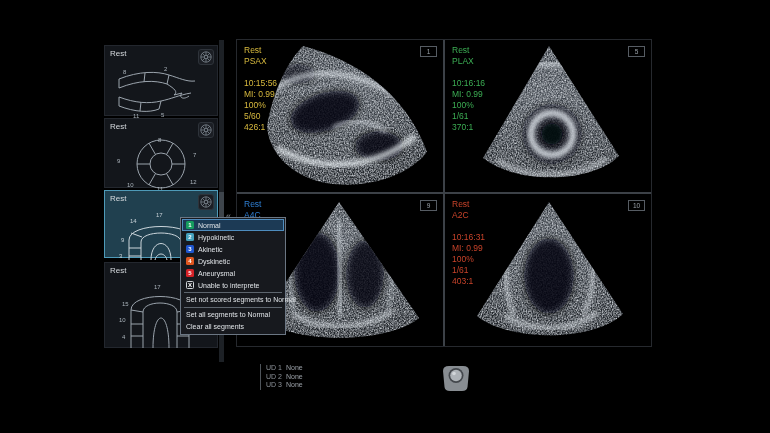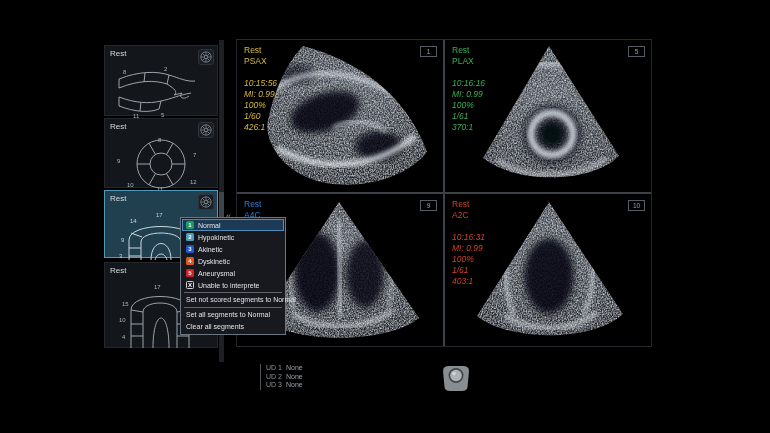--- a/index.html
+++ b/index.html
@@ -21,21 +21,21 @@
   .scroll-thumb{position:absolute;left:0;top:152px;width:5px;height:50px;background:#3e454c;}
   .collapse{position:absolute;left:226px;top:211px;font-size:9px;color:#848b93;line-height:10px;}
 
   
   .quads{position:absolute;left:237px;top:40px;width:414px;height:306px;background:#3c4147;
          display:grid;grid-template-columns:206px 206px;grid-template-rows:152px 152px;gap:2px;
          outline:1px solid #26292e;}
   .quad{position:relative;background:#000;overflow:hidden;}
   .quad .us{position:absolute;inset:0;width:100%;height:100%;}
   .overlay{position:absolute;top:5px;left:7px;font-size:8.5px;line-height:11px;z-index:2;}
-  .overlay .info{margin-top:11px;font-style:italic;}
+  .overlay .info{margin-top:11px;}
   .idx{position:absolute;top:6px;right:6px;width:15px;height:9px;border:1px solid #565c63;color:#9aa1a8;
        font-size:6.5px;line-height:9px;text-align:center;z-index:2;background:rgba(0,0,0,.45);}
 
   
   .menu{position:absolute;left:180px;top:217px;width:106px;background:#17191e;border:1px solid #6b7683;
         z-index:10;padding:1px;box-sizing:border-box;}
   .menu-item{display:flex;align-items:center;height:12px;padding:0 3px;gap:4px;font-size:7px;color:#dfe3e7;
              border:1px solid transparent;box-sizing:border-box;}
   .menu-item.highlighted{background:#1c3a55;border-color:#4e8cbe;}
   .badge{width:8px;height:8px;border-radius:1.5px;color:#fff;font-size:6px;font-weight:bold;
@@ -257,21 +257,21 @@
         <path d="M96,88 C116,78 132,80 150,92" stroke="#dce2e8" stroke-width="4" fill="none" filter="url(#soft)" opacity="0.6"></path>
       </g>
     </svg>
     <div class="overlay" style="color: rgb(215, 185, 62);">
       <div>Rest</div>
       <div>PSAX</div>
       <div class="info">
         <div>10:15:56</div>
         <div>MI: 0.99</div>
         <div>100%</div>
-        <div>1/60</div>
+        <div>5/60</div>
         <div>426:1</div>
       </div>
     </div>
     <div class="idx">1</div>
   </div>
 
   <div class="quad">
     <svg class="us" viewBox="0 0 206 152" preserveAspectRatio="none">
       <g clip-path="url(#fanB)">
         <rect width="206" height="152" fill="url(#fanbase)"></rect>

